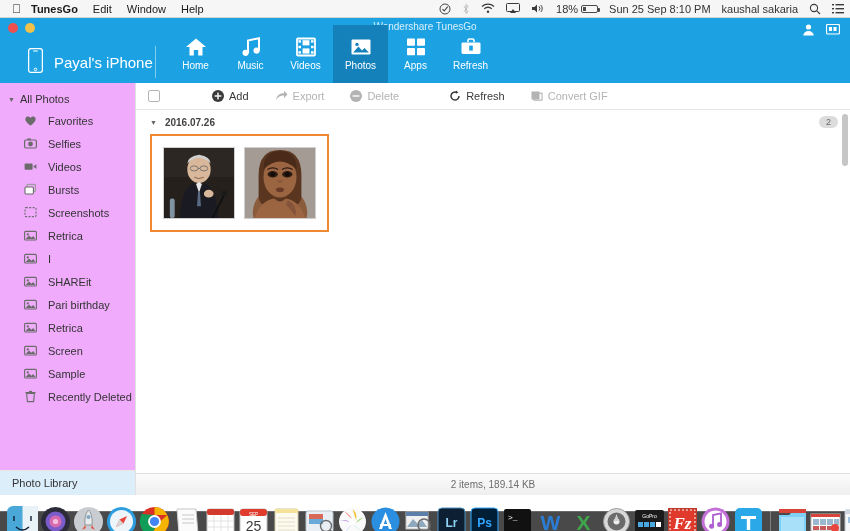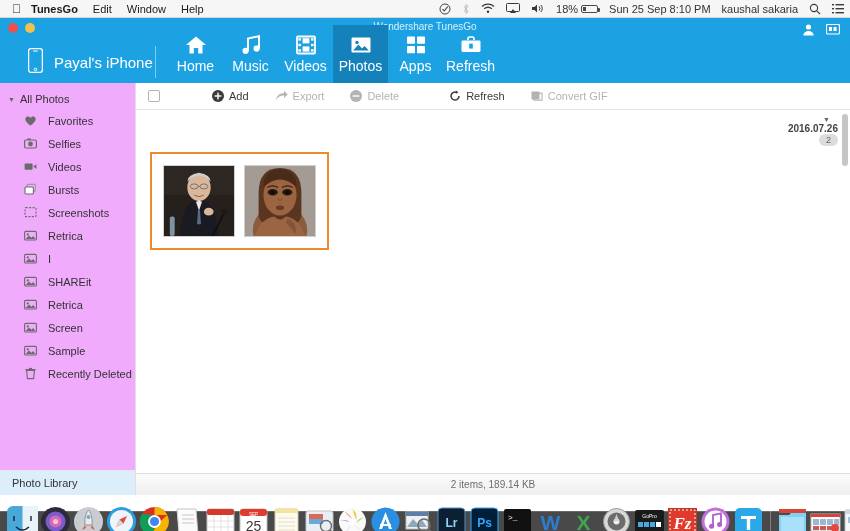--- a/index.html
+++ b/index.html
@@ -55,21 +55,21 @@
     position: absolute; left: 28px; top: 30px;
     display: flex; align-items: center; gap: 11px;
     color: #fff; font-size: 15px;
   }
   .divider-v { position: absolute; left: 155px; top: 28px; width: 1px; height: 32px; background: rgba(255,255,255,.45); }
 
   .nav { position: absolute; left: 168px; bottom: 0; height: 58px; display: flex; }
   .navitem {
     width: 55px; height: 58px;
     display: flex; flex-direction: column; align-items: center; justify-content: center;
-    gap: 4px; color: #fff; font-size: 14px; cursor: pointer;
+    gap: 4px; color: #fff; font-size: 10px; cursor: pointer;
   }
   .navitem.active { background: #1581bb; }
   .navitem svg { display: block; }
   .navitem .nlabel { line-height: 1; }
 
   
   .body { position: absolute; top: 65px; left: 0; right: 0; bottom: 0; display: flex; }
 
   .sidebar {
     width: 136px; background: #f0abfc;
@@ -103,22 +103,22 @@
     border-radius: 2px; background: #fff; cursor: pointer; margin-right: 28px;
   }
   .tb-btn {
     display: flex; align-items: center; gap: 5px;
     font-size: 11px; color: #b3b3b3; margin-right: 26px; cursor: pointer; white-space: nowrap;
   }
   .tb-btn.enabled { color: #3a3a3a; padding-left: 24px; }
   .tb-btn svg { display: block; }
 
   .grouphead {
-    display: flex; align-items: flex-end;
-    padding: 6px 12px 6px 14px; font-size: 10px; color: #444; font-weight: bold; flex-direction: column;
+    display: flex; align-items: center;
+    padding: 6px 12px 6px 14px; font-size: 10px; color: #444; font-weight: bold;
   }
   .gh-tri { font-size: 7px; color: #666; margin-right: 8px; }
   .gh-badge {
     margin-left: auto; background: #dcdcdc; color: #666;
     font-size: 9px; font-weight: normal;
     border-radius: 8px; padding: 1px 7px;
   }
 
   .photo-block { margin: 0 0 0 0; padding: 0 14px; }
   .photo-frame {
@@ -417,20 +417,30 @@
         </div>
         <div class="sb-item">
           <span>
             <svg width="13" height="13" viewBox="0 0 13 13">
                 <rect x="0.6" y="2.4" width="11.8" height="8.6" rx="1" fill="none" stroke="#6b6b6b" stroke-width="1.1"></rect>
                 <circle cx="3.8" cy="5.4" r="1.1" fill="#6b6b6b"></circle>
                 <path d="M1.6 10 L5 6.4 L7.4 8.8 L9.2 7 L11.4 10 Z" fill="#6b6b6b"></path>
               </svg>
           </span>
           <span>SHAREit</span>
+        </div>
+        <div class="sb-item">
+          <span>
+            <svg width="13" height="13" viewBox="0 0 13 13">
+                <rect x="0.6" y="2.4" width="11.8" height="8.6" rx="1" fill="none" stroke="#6b6b6b" stroke-width="1.1"></rect>
+                <circle cx="3.8" cy="5.4" r="1.1" fill="#6b6b6b"></circle>
+                <path d="M1.6 10 L5 6.4 L7.4 8.8 L9.2 7 L11.4 10 Z" fill="#6b6b6b"></path>
+              </svg>
+          </span>
+          <span>Pari birthday</span>
         </div>
         <div class="sb-item">
           <span>
             <svg width="13" height="13" viewBox="0 0 13 13">
                 <rect x="0.6" y="2.4" width="11.8" height="8.6" rx="1" fill="none" stroke="#6b6b6b" stroke-width="1.1"></rect>
                 <circle cx="3.8" cy="5.4" r="1.1" fill="#6b6b6b"></circle>
                 <path d="M1.6 10 L5 6.4 L7.4 8.8 L9.2 7 L11.4 10 Z" fill="#6b6b6b"></path>
               </svg>
           </span>
           <span>Retrica</span>

